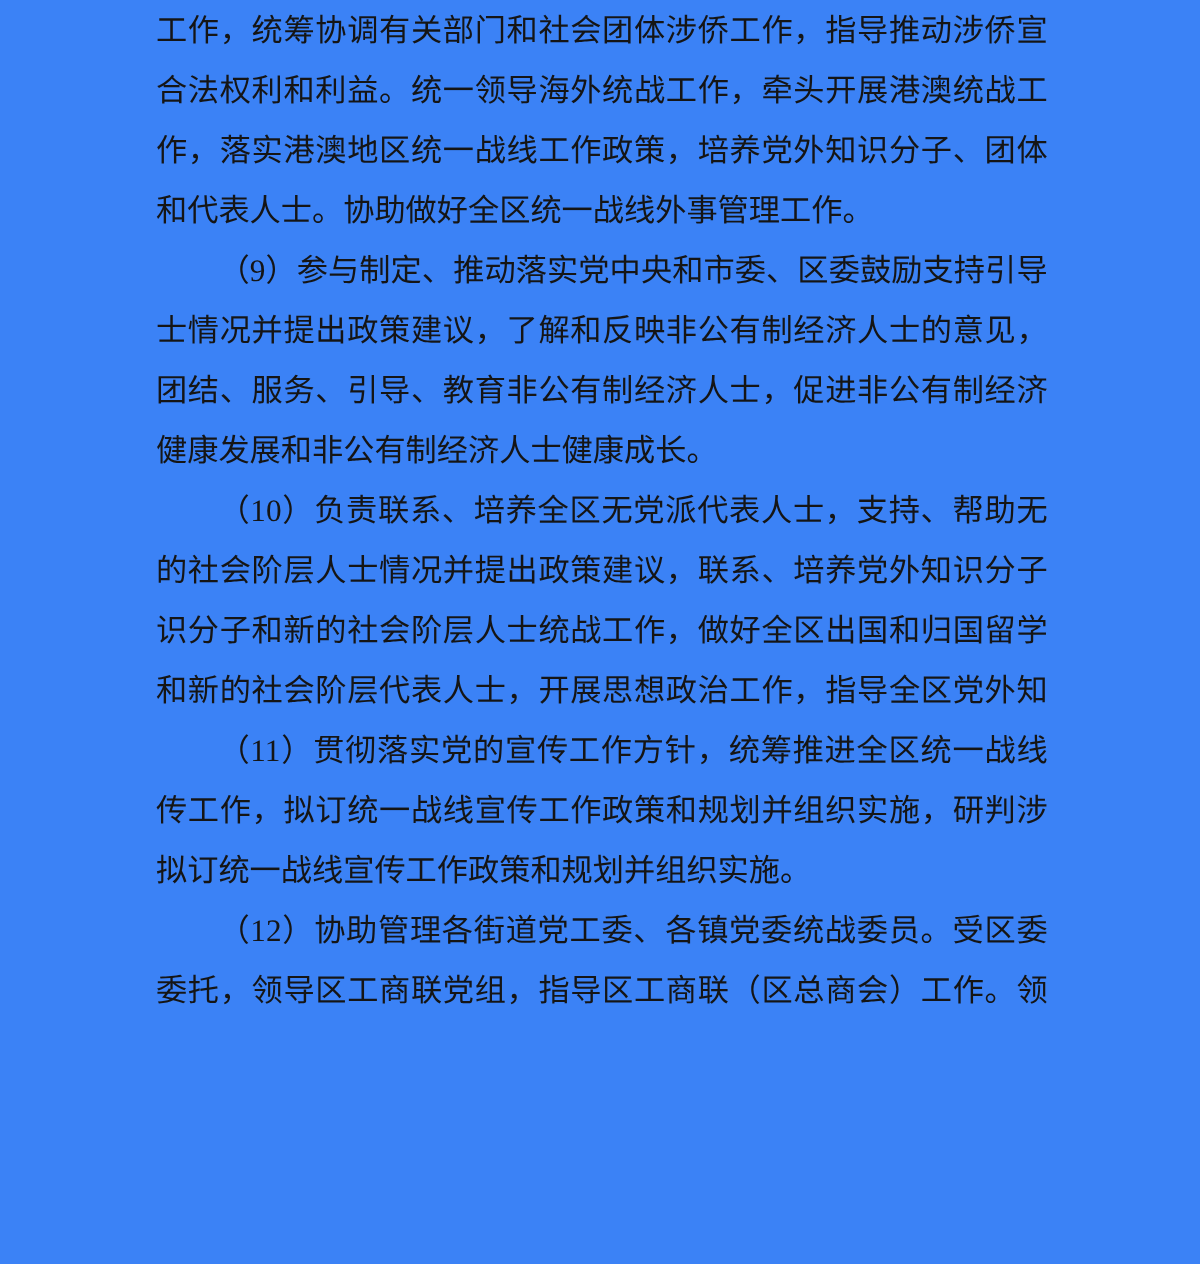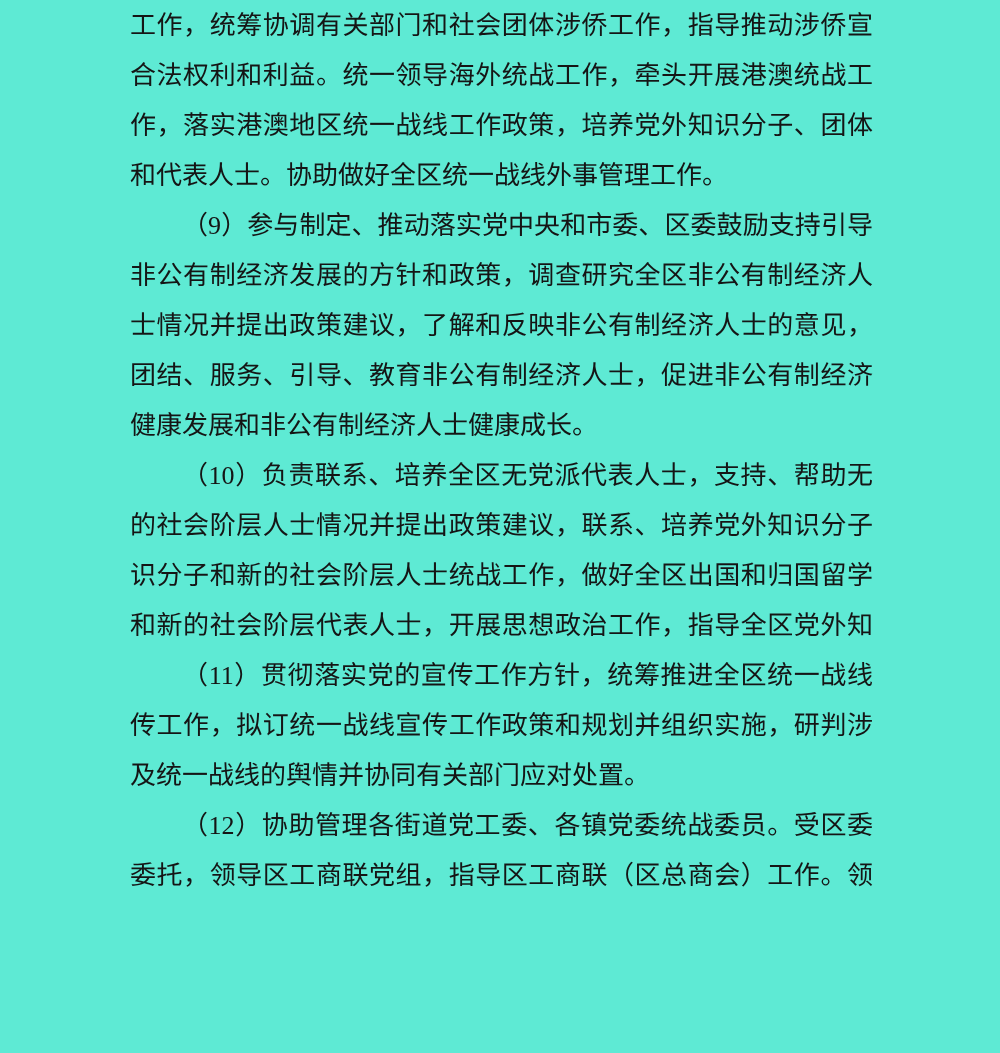--- a/index.html
+++ b/index.html
@@ -10,21 +10,21 @@
   body {
     width: 1000px;
     height: 1053px;
     overflow: hidden;
   }
   .page {
     box-sizing: border-box;
     width: 1000px;
     height: 1053px;
     padding: 1px 127px 0 130px;
-    background: #5eead4;
+    background: #3b82f6;
     overflow: hidden;
   }
   .para {
     margin: 0;
     padding: 0;
   }
   .line {
     height: 50px;
     line-height: 50px;
     font-family: "Liberation Serif", "DejaVu Serif", serif;
@@ -49,34 +49,33 @@
 <div class="page">
   <div id="doc-body">
       <div class="para">
         <div class="line">工作，统筹协调有关部门和社会团体涉侨工作，指导推动涉侨宣</div>
         <div class="line">合法权利和利益。统一领导海外统战工作，牵头开展港澳统战工</div>
         <div class="line">作，落实港澳地区统一战线工作政策，培养党外知识分子、团体</div>
         <div class="line no-fill">和代表人士。协助做好全区统一战线外事管理工作。</div>
       </div>
       <div class="para">
         <div class="line indent">（9）参与制定、推动落实党中央和市委、区委鼓励支持引导</div>
-        <div class="line">非公有制经济发展的方针和政策，调查研究全区非公有制经济人</div>
         <div class="line">士情况并提出政策建议，了解和反映非公有制经济人士的意见，</div>
         <div class="line">团结、服务、引导、教育非公有制经济人士，促进非公有制经济</div>
         <div class="line no-fill">健康发展和非公有制经济人士健康成长。</div>
       </div>
       <div class="para">
         <div class="line indent">（10）负责联系、培养全区无党派代表人士，支持、帮助无</div>
         <div class="line">的社会阶层人士情况并提出政策建议，联系、培养党外知识分子</div>
         <div class="line">识分子和新的社会阶层人士统战工作，做好全区出国和归国留学</div>
         <div class="line">和新的社会阶层代表人士，开展思想政治工作，指导全区党外知</div>
       </div>
       <div class="para">
         <div class="line indent">（11）贯彻落实党的宣传工作方针，统筹推进全区统一战线宣</div>
         <div class="line">传工作，拟订统一战线宣传工作政策和规划并组织实施，研判涉</div>
-        <div class="line no-fill">及统一战线的舆情并协同有关部门应对处置。</div>
+        <div class="line no-fill">拟订统一战线宣传工作政策和规划并组织实施。</div>
       </div>
       <div class="para">
         <div class="line indent">（12）协助管理各街道党工委、各镇党委统战委员。受区委</div>
         <div class="line">委托，领导区工商联党组，指导区工商联（区总商会）工作。领</div>
       </div>
     </div>
 </div>
 
 </body></html>

